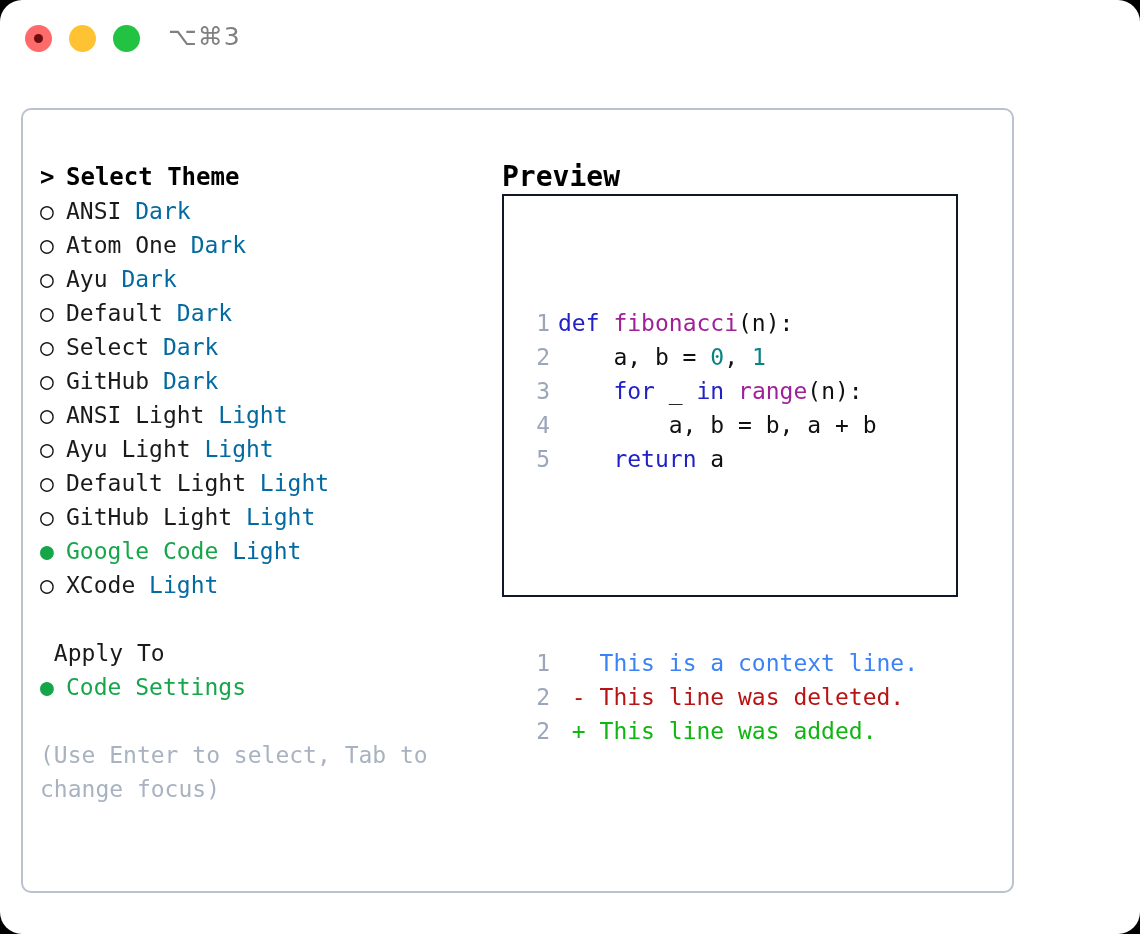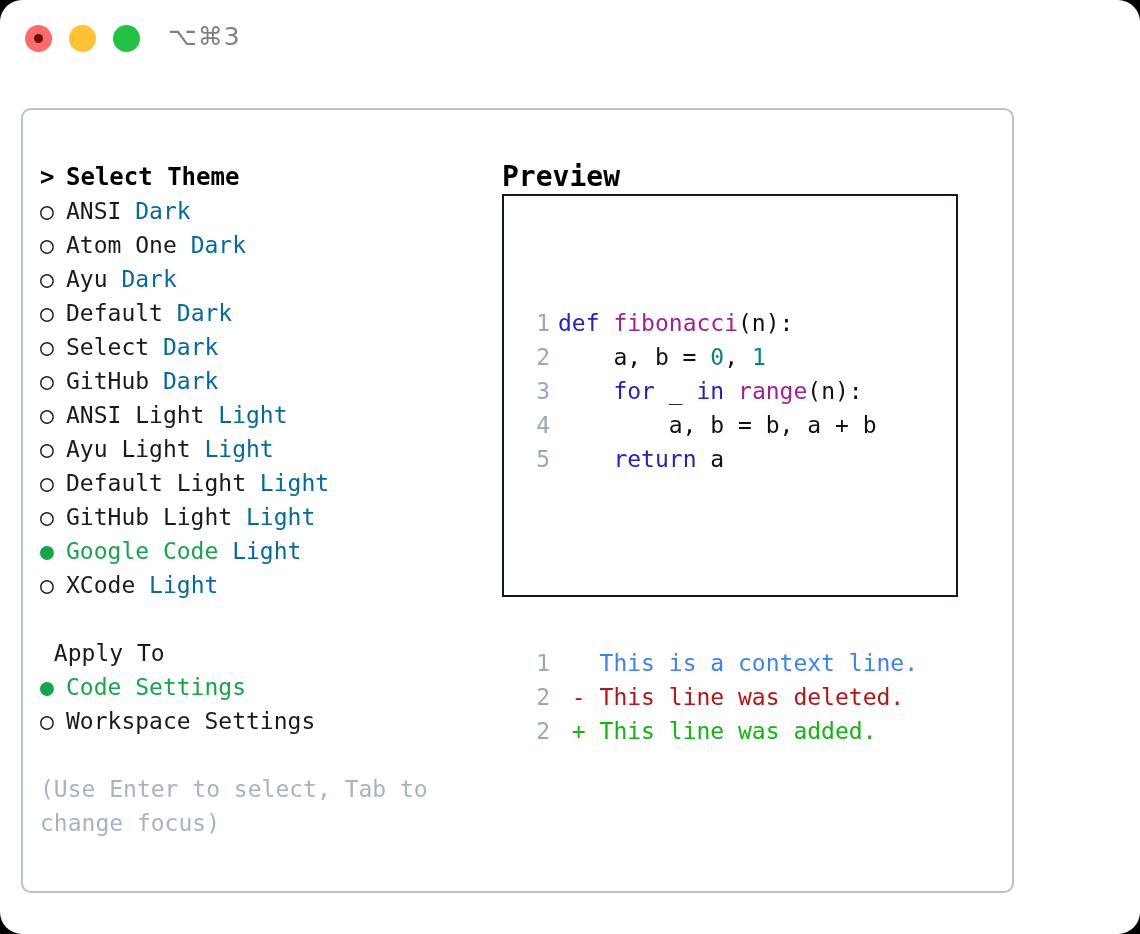--- a/index.html
+++ b/index.html
@@ -209,21 +209,20 @@
             <div class="row"><span class="marker sel">●</span><span class="sel">Google Code</span><span class="suffix"> Light</span></div>
             <div class="row"><span class="marker">○</span><span>XCode</span><span class="suffix"> Light</span></div>
           </div>
 
         <div class="row-spacer"></div>
 
         <div class="sub-heading"><span class="marker"> </span><span>Apply To</span></div>
 
         <div id="apply-rows">
             <div class="row"><span class="marker sel">●</span><span class="sel">Code Settings</span></div>
-            <div class="row"><span class="marker">○</span><span>Workspace Settings</span></div>
           </div>
 
         <div class="hint">(Use Enter to select, Tab to change focus)</div>
       </div>
 
       <div class="right-col">
         <div class="preview-title">Preview</div>
 
         <div class="preview-box">
           <div class="code">

